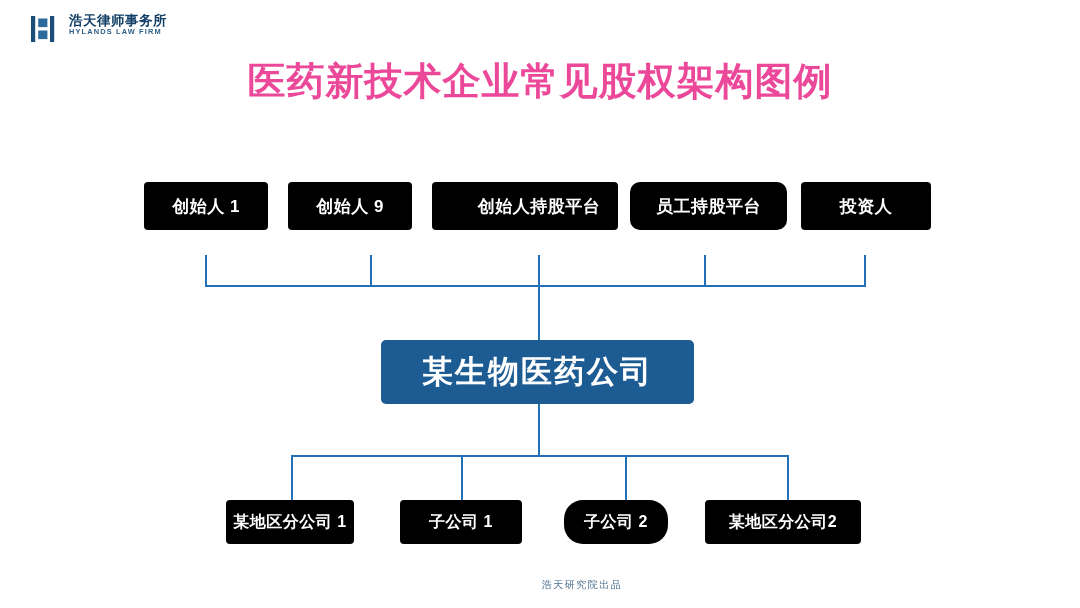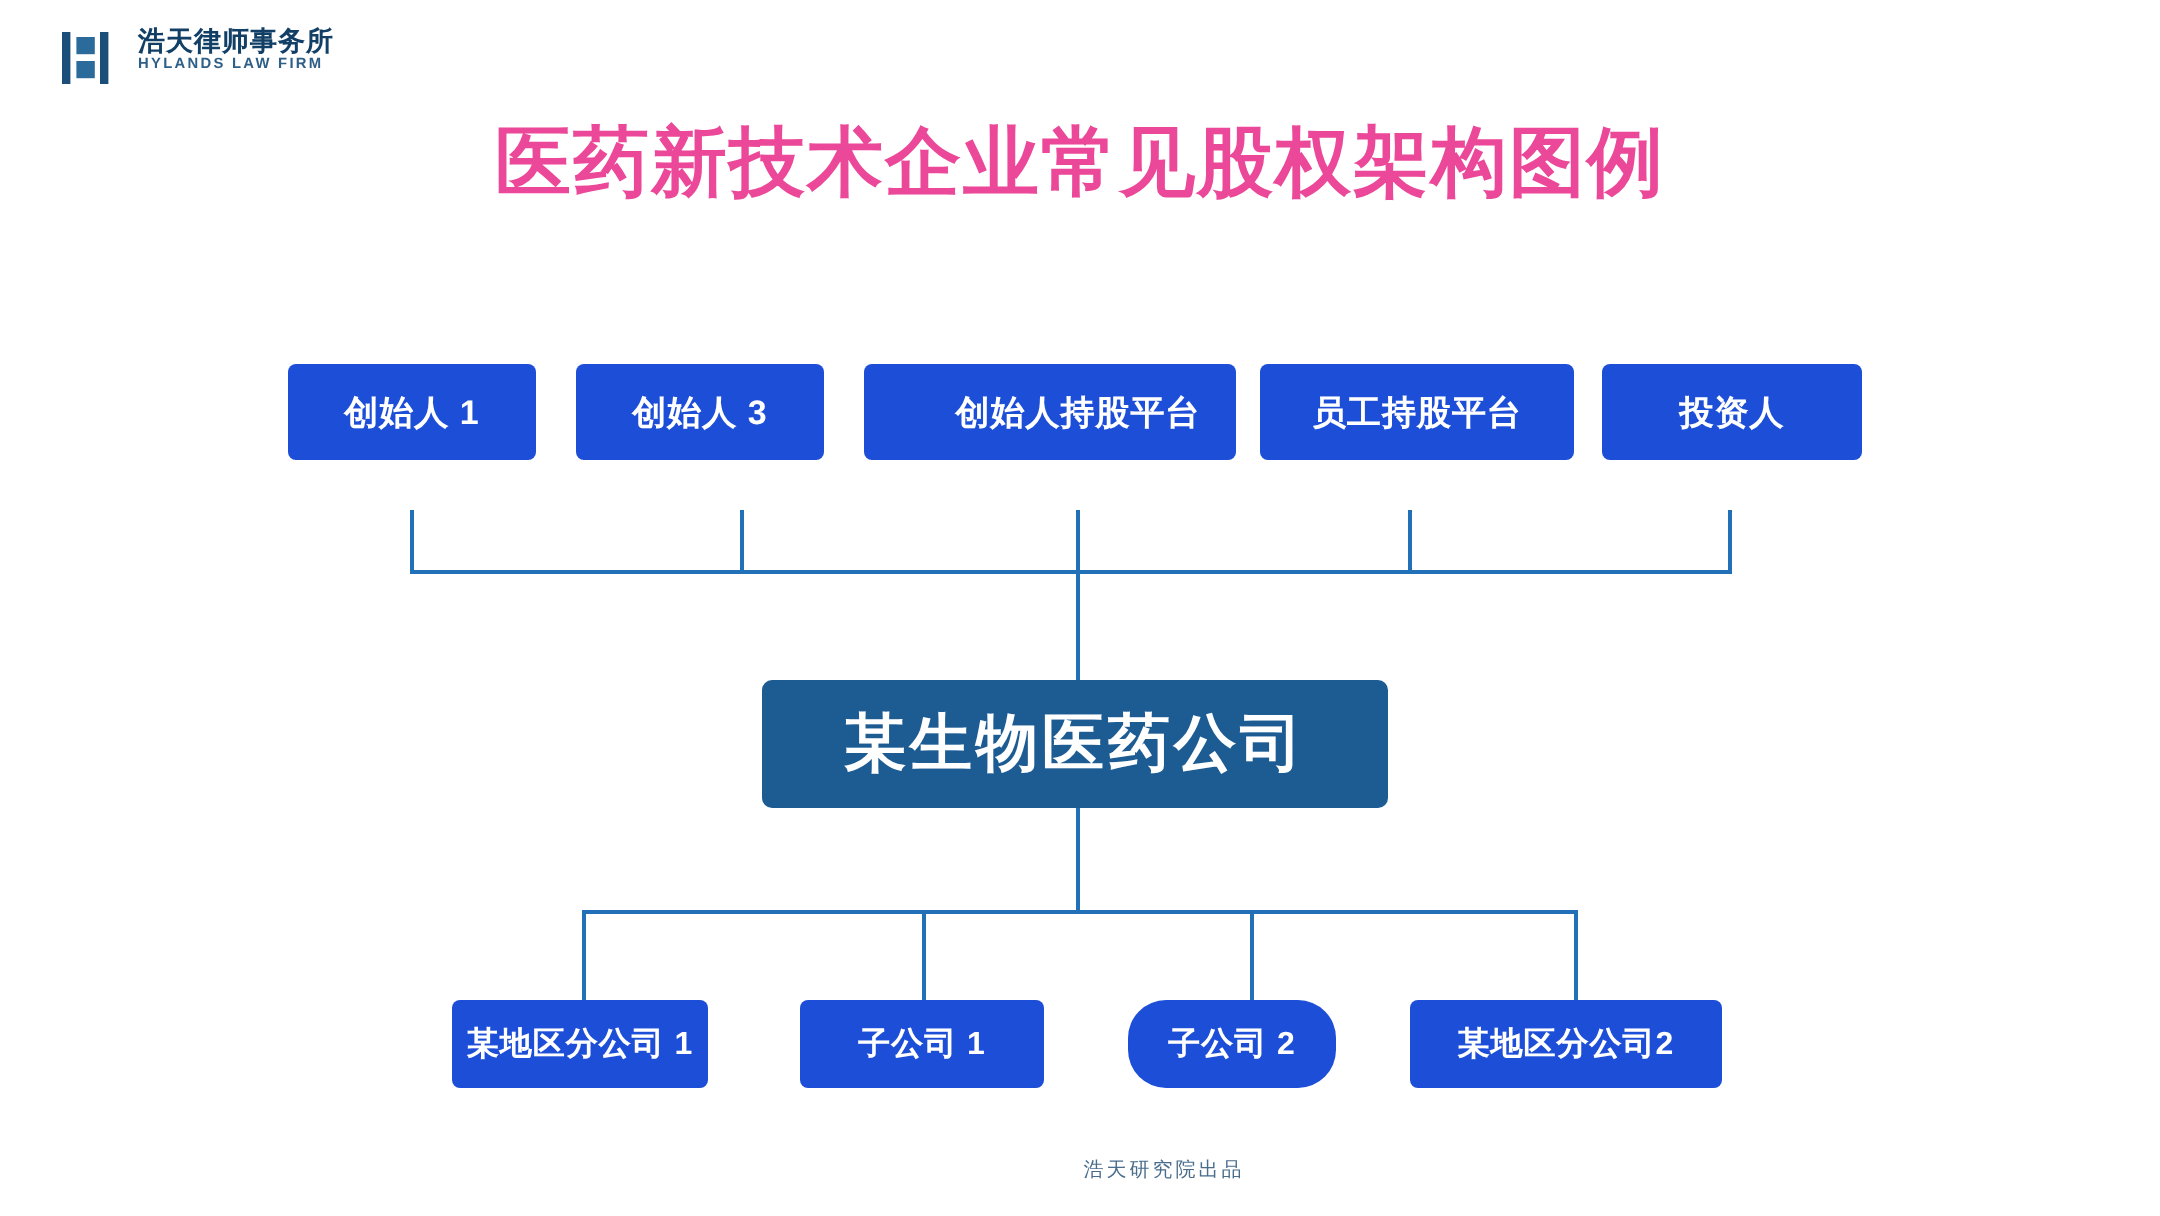--- a/index.html
+++ b/index.html
@@ -66,21 +66,21 @@
     font-weight: 700;
     color: #ec4899;
     letter-spacing: 1px;
     white-space: nowrap;
   }
 
   
   .node {
     position: absolute;
     box-sizing: border-box;
-    background: #1d4ed8;
+    background: #000000;
     color: #ffffff;
     border-radius: 4px;
     display: flex;
     align-items: center;
     justify-content: center;
     font-weight: 700;
     letter-spacing: 0.5px;
     white-space: nowrap;
     text-align: center;
   }
@@ -131,25 +131,25 @@
     <div id="logo-text">
       <div id="logo-cn">浩天律师事务所</div>
       <div id="logo-en">HYLANDS LAW FIRM</div>
     </div>
   </div>
 
   <div id="title">医药新技术企业常见股权架构图例</div>
 
   <div class="node tier1" style="left:144px; top:182px; width:124px;">创始人 1</div>
 
-  <div class="node tier1" style="left:288px; top:182px; width:124px;">创始人 3</div>
+  <div class="node tier1" style="left:288px; top:182px; width:124px;">创始人 9</div>
 
   <div class="node tier1" style="left:432px; top:182px; width:186px;padding-left:28px;">创始人持股平台</div>
 
-  <div class="node tier1" style="left:630px; top:182px; width:157px;">员工持股平台</div>
+  <div class="node tier1" style="left:630px; top:182px; width:157px;border-radius:10px;">员工持股平台</div>
 
   <div class="node tier1" style="left:801px; top:182px; width:130px;">投资人</div>
 
   <div class="conn v" style="left:205px; top:255px; height:31px;"></div>
   <div class="conn v" style="left:370px; top:255px; height:31px;"></div>
   <div class="conn v" style="left:538px; top:255px; height:31px;"></div>
   <div class="conn v" style="left:704px; top:255px; height:31px;"></div>
   <div class="conn v" style="left:864px; top:255px; height:31px;"></div>
 
   <div class="conn h" style="left:205px; top:285px; width:661px;"></div>

